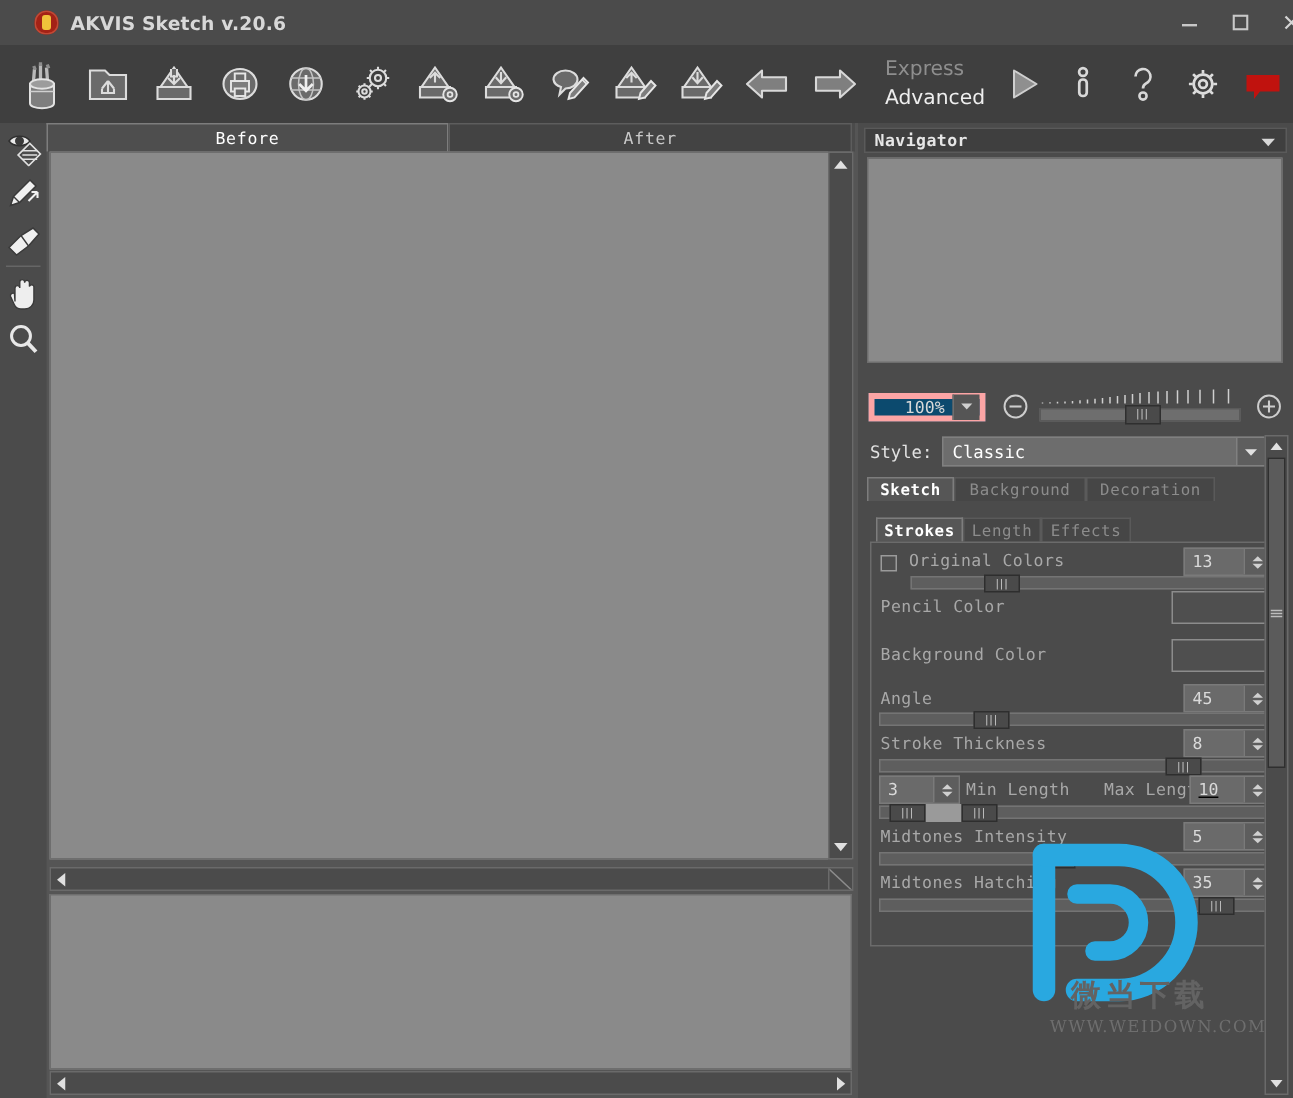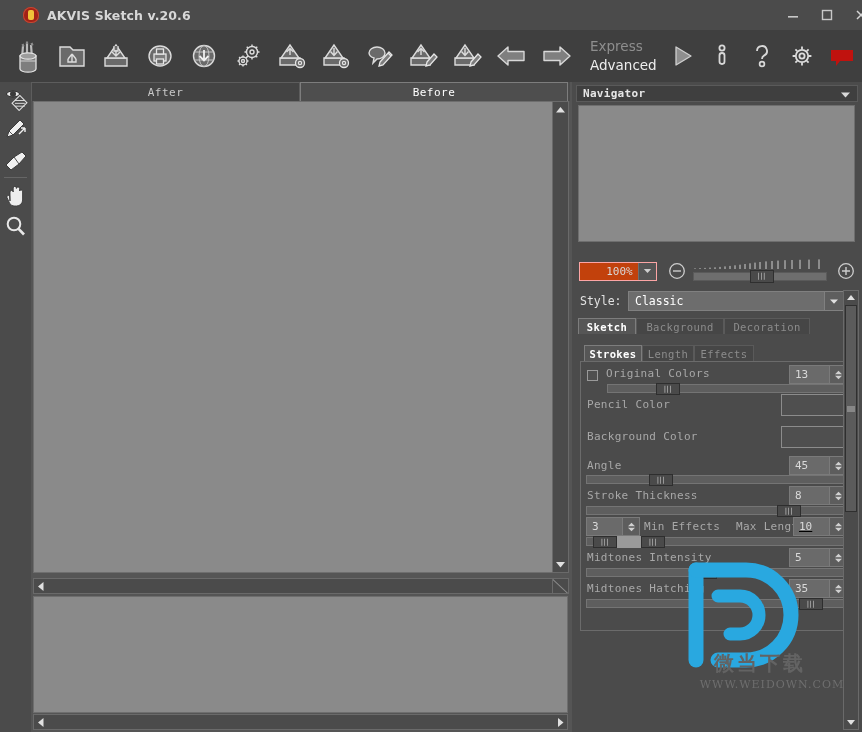--- a/index.html
+++ b/index.html
@@ -148,21 +148,21 @@
   .nav-chev{margin-left:auto;margin-right:6px;}
   .nav-view{
     position:absolute;left:6px;top:23px;width:277px;height:137px;
     background:#8a8a8a;border:1px solid #6e6e6e;box-sizing:border-box;
   }
   .zoombar{
     position:absolute;left:4px;top:176px;width:282px;height:26px;
     display:flex;align-items:center;
   }
   .zoom-combo{
-    width:78px;height:19px;background:#c2410c;border:1px solid #fca5a5;
+    width:78px;height:19px;background:#0c4a6e;border:4px solid #fca5a5;
     box-sizing:border-box;display:flex;align-items:center;margin-left:3px;
   }
   .zoom-val{
     flex:1;text-align:right;padding-right:5px;color:#d8d8d8;
     font-family:"DejaVu Sans Mono",monospace;font-size:11px;
   }
   .zoom-arrow{
     width:17px;height:17px;border-left:1px solid #6e6e6e;
     display:flex;align-items:center;justify-content:center;background:#555;
   }
@@ -507,22 +507,22 @@
     </div>
     <div class="lt-btn">
       <svg width="26" height="26" viewBox="0 0 26 26">
         <circle cx="11" cy="10" r="6.3" fill="none" stroke="#e8e8e8" stroke-width="2"></circle>
         <path d="M15.6 14.8 L21 20.5" stroke="#e8e8e8" stroke-width="2.6"></path>
       </svg>
     </div>
   </div>
 
   <div class="tabsrow">
+    <div class="imgtab active">Before</div>
     <div class="imgtab inactive">After</div>
-    <div class="imgtab active">Before</div>
   </div>
 
   <div class="canvas-wrap"></div>
 
   <div class="vscroll">
     <div class="vs-arrow">
       <svg width="11" height="9" viewBox="0 0 11 9">
           <path d="M5.5 2 L10 7.5 L1 7.5 Z" fill="#e0e0e0"></path>
         </svg>
     </div>
@@ -733,21 +733,21 @@
           <div class="spin-val">3</div>
           <div class="spin-btns">
             <svg width="9" height="5" viewBox="0 0 9 5">
                 <path d="M4.5 0.8 L8 4.2 L1 4.2 Z" fill="#d0d0d0"></path>
               </svg>
             <svg width="9" height="5" viewBox="0 0 9 5">
                 <path d="M4.5 4.2 L1 0.8 L8 0.8 Z" fill="#d0d0d0"></path>
               </svg>
           </div>
         </div>
-        <div class="plabel" style="left:63px;top:5px;">Min Effects</div>
+        <div class="plabel" style="left:63px;top:5px;">Min Length</div>
         <div class="plabel" style="left:155px;top:5px;">Max Length</div>
         <div class="spin" style="left:212px;top:2px;width:54px;text-decoration:underline;">
           <div class="spin-val">10</div>
           <div class="spin-btns">
             <svg width="9" height="5" viewBox="0 0 9 5">
                 <path d="M4.5 0.8 L8 4.2 L1 4.2 Z" fill="#d0d0d0"></path>
               </svg>
             <svg width="9" height="5" viewBox="0 0 9 5">
                 <path d="M4.5 4.2 L1 0.8 L8 0.8 Z" fill="#d0d0d0"></path>
               </svg>

